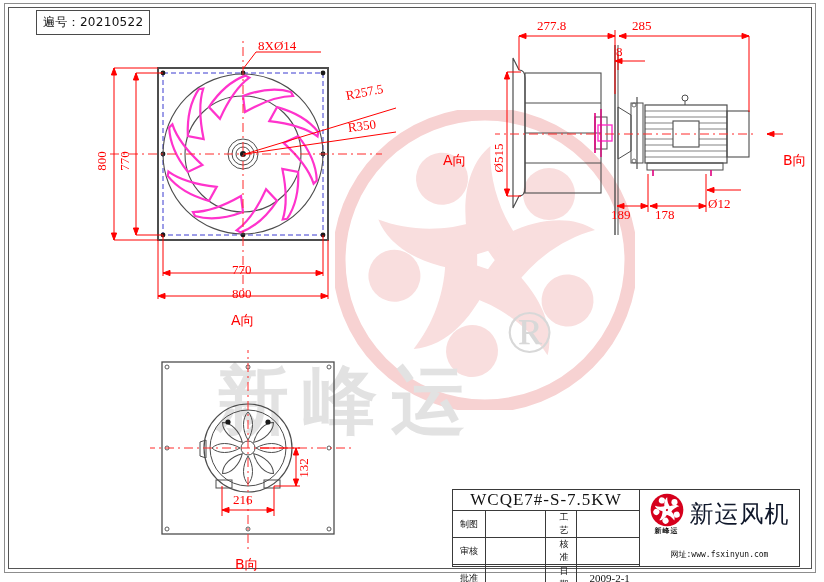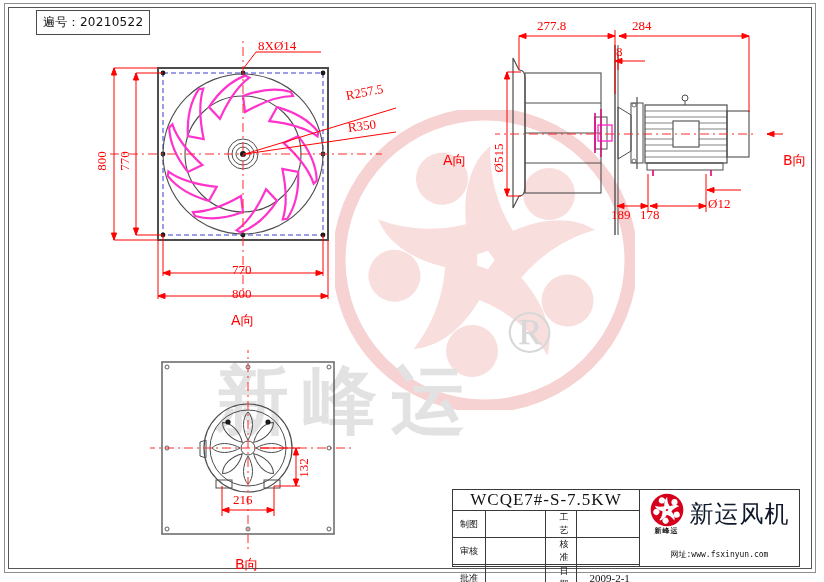--- a/index.html
+++ b/index.html
@@ -280,25 +280,25 @@
 
       <line x1="-28" y1="120" x2="-10" y2="120"></line>
       <path d="M-10,120 l-7,-2.6 v5.2 z"></path>
 
       <line x1="272" y1="120" x2="288" y2="120"></line>
       <path d="M272,120 l7,-2.6 v5.2 z"></path>
     </g>
   </svg>
 
   <div class="dim" style="left:537px;top:18px;">277.8</div>
-  <div class="dim" style="left:632px;top:18px;">284</div>
+  <div class="dim" style="left:632px;top:18px;">285</div>
   <div class="dim" style="left:616px;top:44px;">8</div>
   <div class="dim vert" style="left:485px;top:150px;transform:rotate(-90deg);">Ø515</div>
   <div class="dim" style="left:611px;top:207px;">189</div>
-  <div class="dim" style="left:640px;top:207px;">178</div>
+  <div class="dim" style="left:655px;top:207px;">178</div>
   <div class="dim" style="left:708px;top:196px;">Ø12</div>
   <div class="lbl-cn" style="left:443px;top:152px;">A向</div>
   <div class="lbl-cn" style="left:783px;top:152px;">B向</div>
 
   <svg style="position:absolute;left:150px;top:350px;" width="220" height="200">
     <rect x="12" y="12" width="172" height="172" fill="none" stroke="#4d4d4d" stroke-width="1.3"></rect>
     <g fill="none" stroke="#4d4d4d" stroke-width=".9">
       <circle cx="17" cy="17" r="2"></circle>
         <circle cx="98" cy="17" r="2"></circle>
         <circle cx="179" cy="17" r="2"></circle>

